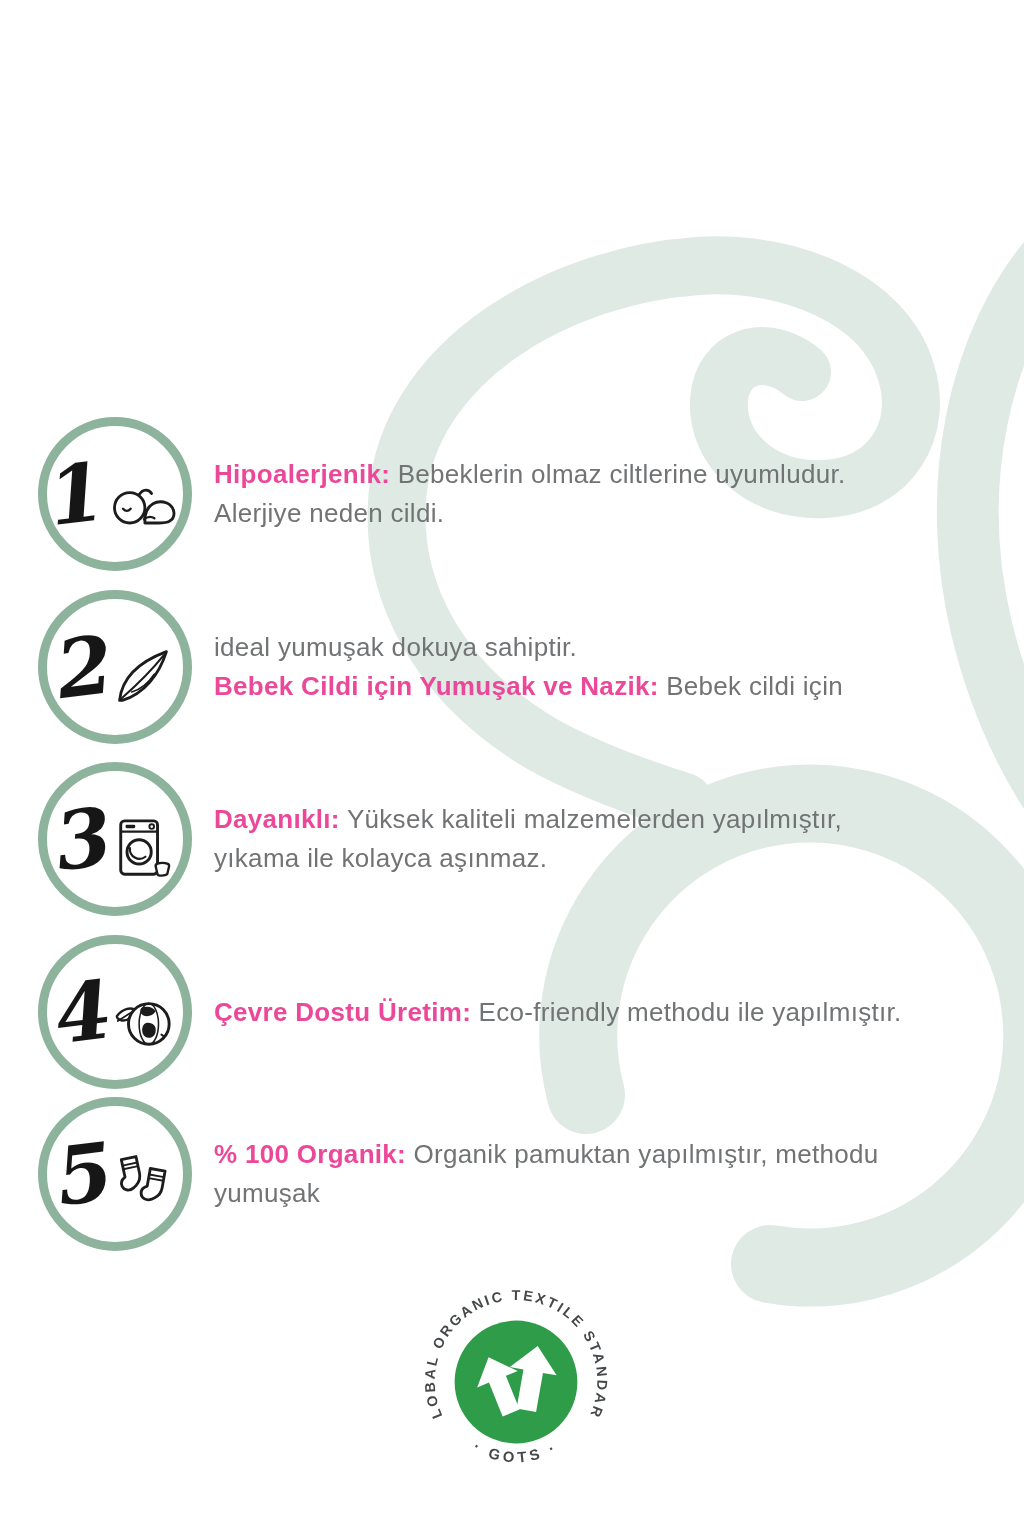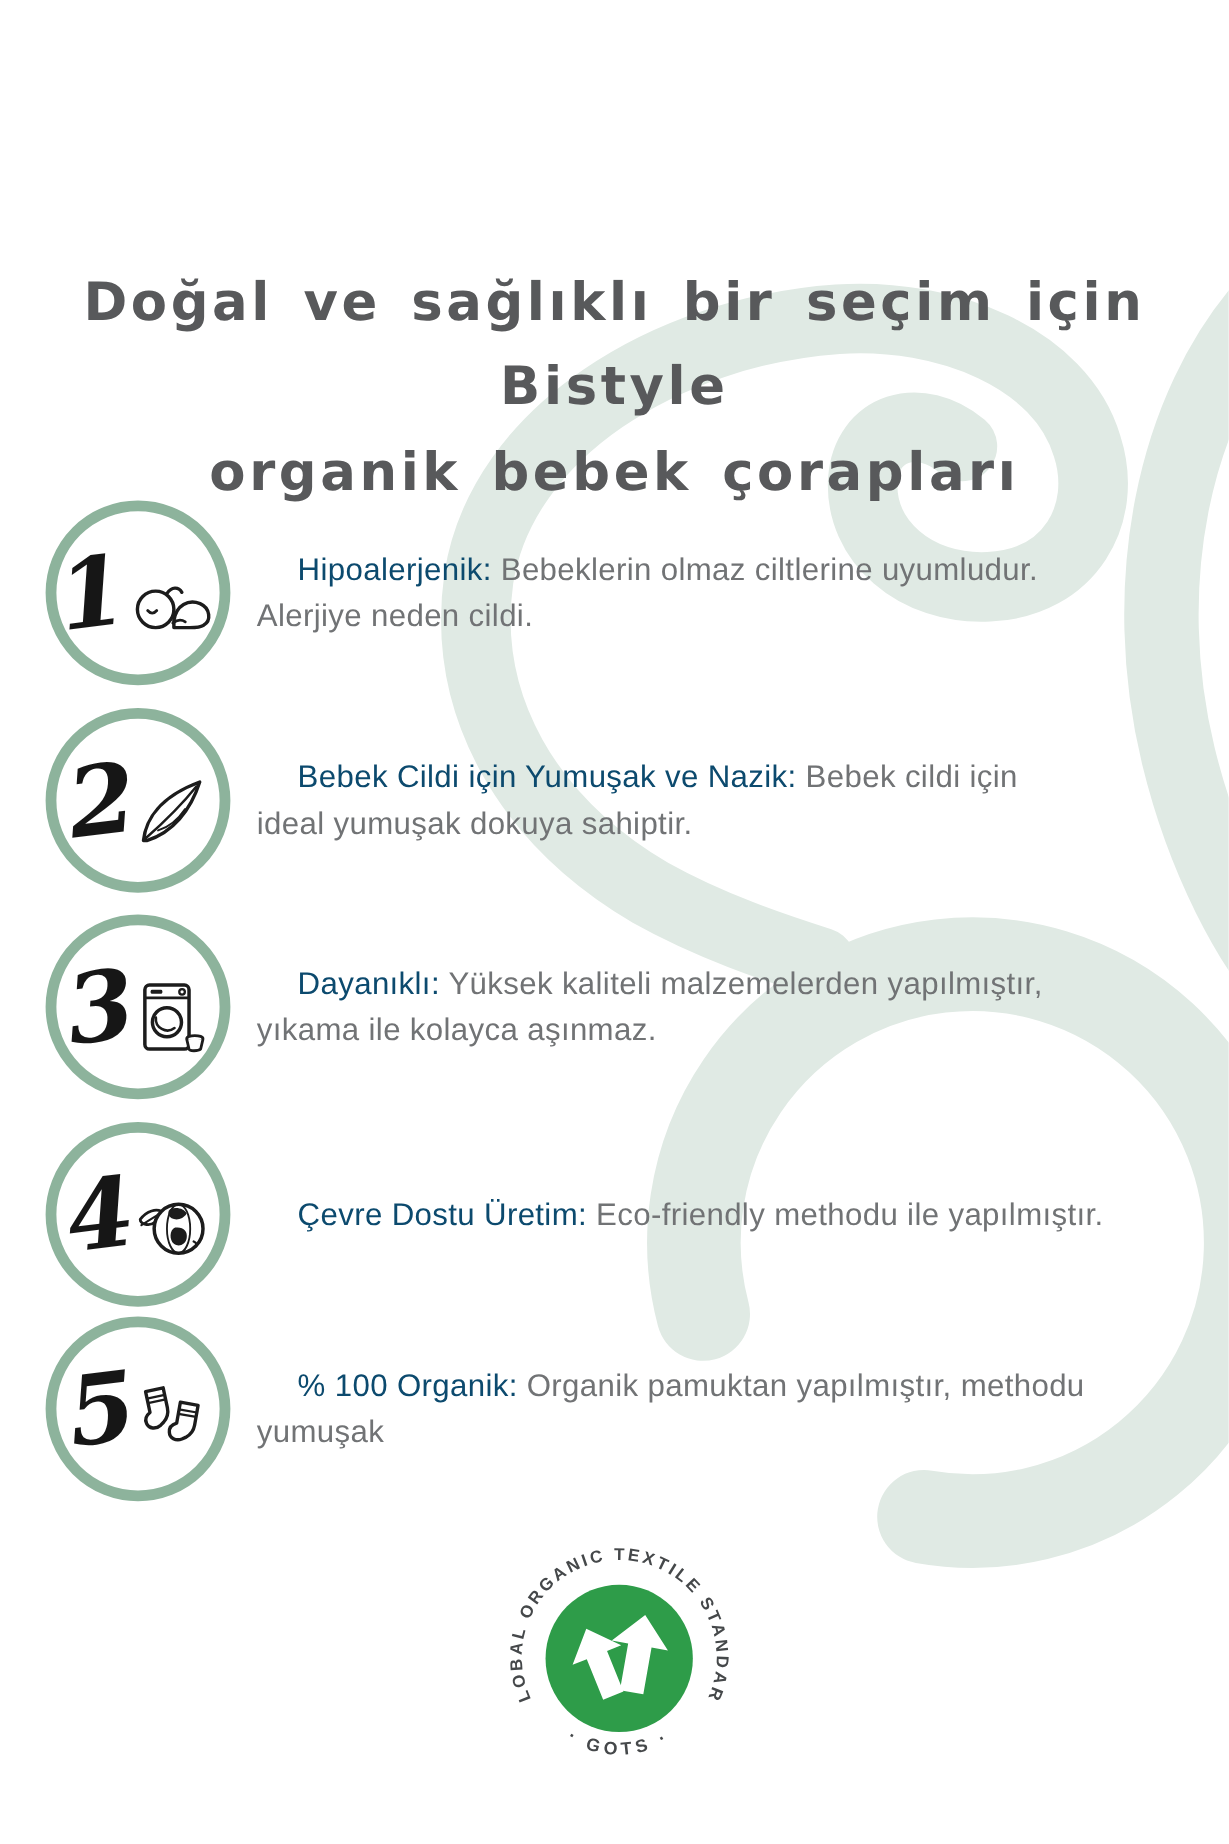--- a/index.html
+++ b/index.html
@@ -30,21 +30,21 @@
   .num{
     font-family:"DejaVu Serif",serif;font-style:italic;font-weight:bold;
     font-size:80px;line-height:1;color:#161616;transform:rotate(-7deg);
     margin-right:-2px;
   }
   .icon{display:block;margin-top:20px;margin-left:2px;}
   .icon svg{display:block;}
   .txt{max-width:800px;font-size:26px;line-height:1.5;color:#717375;letter-spacing:0.3px;}
   .line{white-space:nowrap;}
   .line:empty{display:none;}
-  .lbl{font-weight:normal;color:#0c4a6e;margin-left:34px;}
+  .lbl{font-weight:bold;color:#ec4899;}
 
   .row1{top:417px;} .row2{top:590px;} .row3{top:762px;} .row4{top:935px;} .row5{top:1097px;}
 
   
   .gots{position:absolute;top:1283px;left:516px;transform:translateX(-50%);z-index:2;}
   .gots text{
     font-family:"Liberation Sans",sans-serif;font-weight:bold;
     fill:#45484a;
   }
   .gots .arc-top{font-size:14.4px;letter-spacing:2.5px;}
@@ -57,24 +57,20 @@
 
   <svg class="watermark" width="1024" height="1537" viewBox="0 0 1024 1537">
     <path stroke-width="58" d="M 802 372 C 766 342 722 356 719 400 C 716 450 762 492 824 489
              C 892 486 924 428 906 372 C 884 298 788 260 698 266
              C 556 276 418 360 399 482 C 384 588 440 684 542 744
              C 592 772 646 790 684 802"></path>
     <path stroke-width="78" d="M 770 1264 A 232 232 0 1 0 586 1095"></path>
     <path stroke-width="62" d="M 1058 250 C 976 340 948 490 982 630 C 1002 712 1040 790 1086 838"></path>
   </svg>
 
-  <h1 class="title">
-    <span>Doğal ve sağlıklı bir seçim için Bistyle</span>
-    <span>organik bebek çorapları</span>
-  </h1>
 
   <div class="row row1">
     <div class="badge">
       <span class="num">1</span>
       <span class="icon">
         <svg width="76" height="56" viewBox="0 0 80 56">
           <path d="M42 42 c2 -14 13 -19 23 -15 c9 4 10 15 3 19 c-3 2 -8 2 -12 2 l-14 0 z" fill="#ffffff" stroke="#1c1c1c" stroke-width="3" stroke-linejoin="round"></path>
           <circle cx="26" cy="32" r="16" fill="#ffffff" stroke="#1c1c1c" stroke-width="3"></circle>
           <path d="M36 18 c4 -6 10 -6 13 -1" fill="none" stroke="#1c1c1c" stroke-width="3" stroke-linecap="round"></path>
           <path d="M19 33 c2.5 3 5.5 3 8 0" fill="none" stroke="#1c1c1c" stroke-width="2.4" stroke-linecap="round"></path>
@@ -93,22 +89,22 @@
       <span class="num">2</span>
       <span class="icon">
         <svg width="60" height="60" viewBox="0 0 64 64">
           <path d="M7 57 C9 38 22 18 57 5 C49 30 33 50 10 57 Z" fill="#ffffff" stroke="#1c1c1c" stroke-width="3" stroke-linejoin="round"></path>
           <path d="M9 55 C26 40 42 24 54 9" fill="none" stroke="#1c1c1c" stroke-width="2.2" stroke-linecap="round"></path>
           <path d="M20 48 C30 45 38 38 44 29" fill="none" stroke="#1c1c1c" stroke-width="1.8" stroke-linecap="round"></path>
         </svg>
       </span>
     </div>
     <div class="txt">
+      <div class="line">ideal yumuşak dokuya sahiptir.</div>
       <div class="line"><b class="lbl">Bebek Cildi için Yumuşak ve Nazik:</b><span> Bebek cildi için</span></div>
-      <div class="line">ideal yumuşak dokuya sahiptir.</div>
     </div>
   </div>
 
   <div class="row row3">
     <div class="badge">
       <span class="num">3</span>
       <span class="icon">
         <svg width="62" height="62" viewBox="0 0 64 64">
           <rect x="9" y="3" width="38" height="55" rx="4" fill="#ffffff" stroke="#1c1c1c" stroke-width="3"></rect>
           <line x1="9" y1="14" x2="47" y2="14" stroke="#1c1c1c" stroke-width="2.4"></line>

